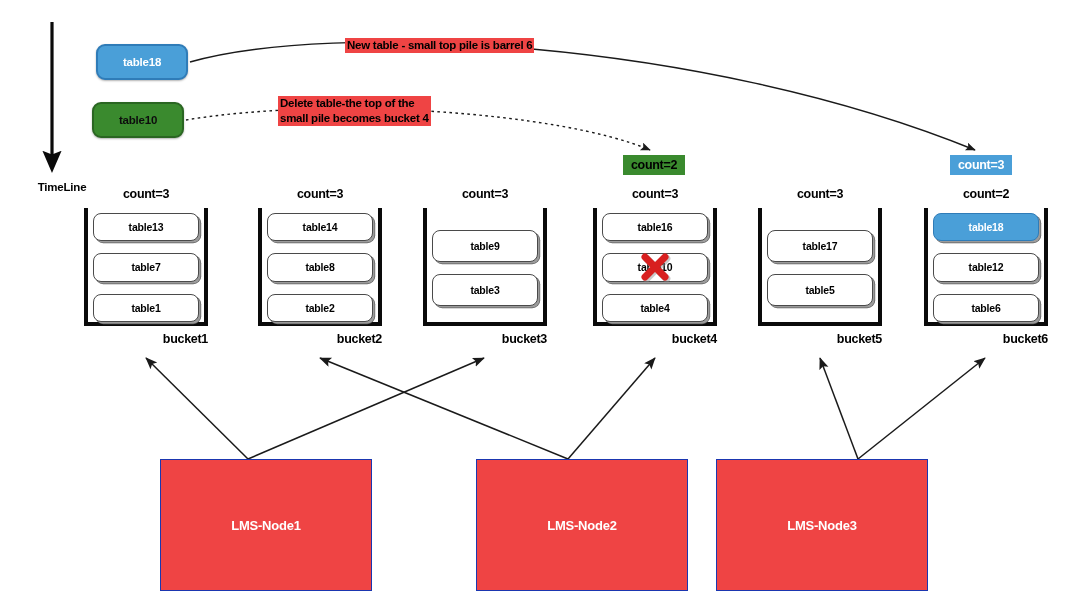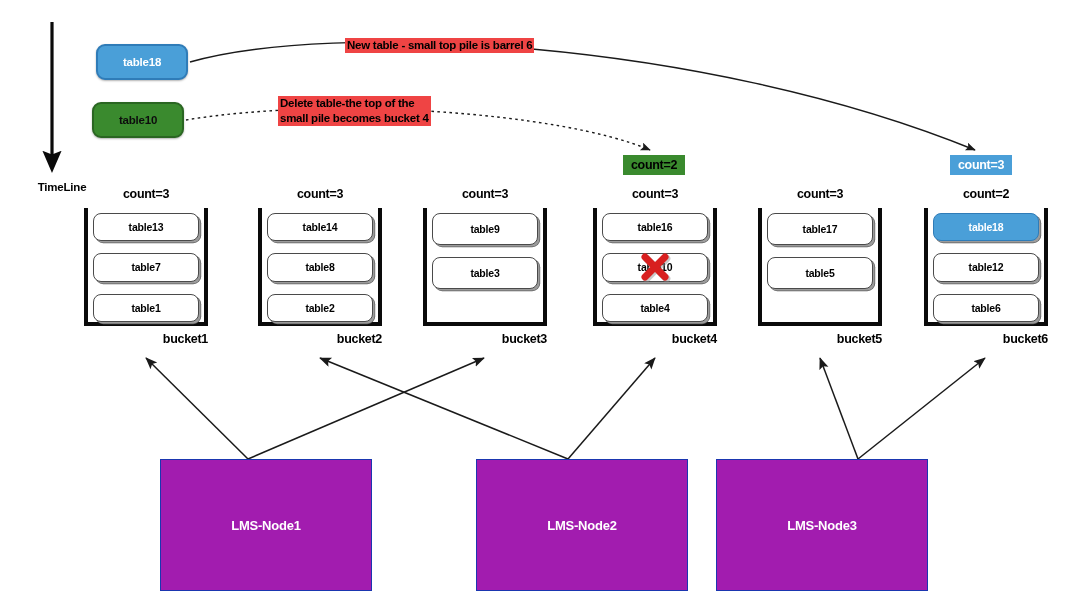--- a/index.html
+++ b/index.html
@@ -133,21 +133,21 @@
     position: relative;
     margin-top: 5px;
     height: 118px;
     box-sizing: border-box;
     border-left: 4px solid #0a0a0a;
     border-right: 4px solid #0a0a0a;
     border-bottom: 4px solid #0a0a0a;
     padding: 5px 5px 0 5px;
     display: flex;
     flex-direction: column;
-    justify-content: flex-start;
+    justify-content: center;
     gap: 12px;
   }
   .table-item {
     position: relative;
     height: 32px;
     box-sizing: border-box;
     border: 1.4px solid #4a4a4a;
     border-radius: 8px;
     background: #ffffff;
     display: flex;
@@ -184,21 +184,21 @@
     margin-top: -17px;
     pointer-events: none;
   }
 
   
   .lms-node {
     position: absolute;
     width: 212px;
     height: 132px;
     top: 459px;
-    background: #a21caf;
+    background: #ef4444;
     border: 1.5px solid #1b36b0;
     box-sizing: border-box;
     display: flex;
     align-items: center;
     justify-content: center;
     color: #ffffff;
     font-size: 13px;
     font-weight: bold;
     letter-spacing: -0.2px;
   }

